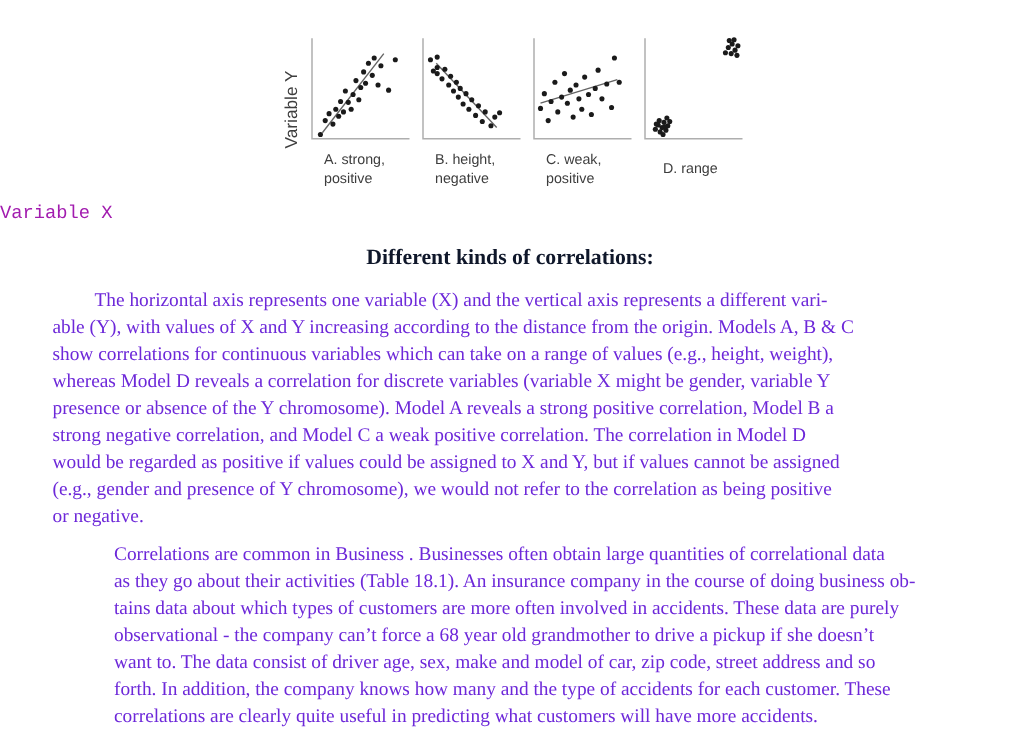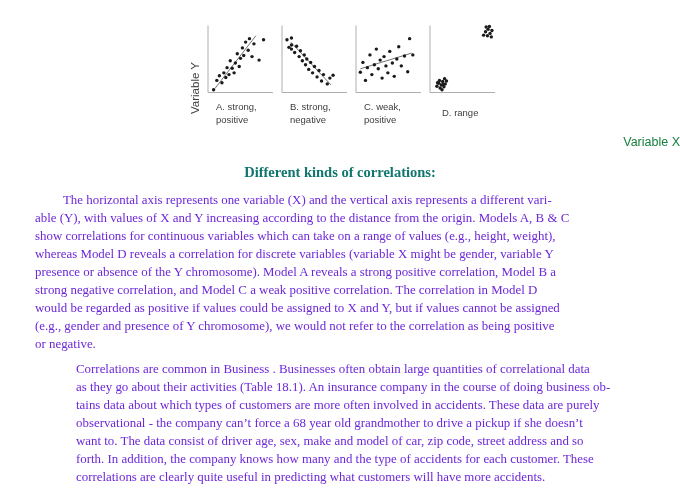--- a/index.html
+++ b/index.html
@@ -9,21 +9,21 @@
     background:#ffffff;
     overflow:hidden;
     font-family:"Liberation Serif", serif;
     color:#1f1f1f;
   }
   
   .figure { padding-top:20px; }
   .fig-row {
     display:flex;
     justify-content:center;
-    align-items:flex-end;
+    align-items:center;
   }
   .ylabel-box {
     width:22px; height:76px;
     position:relative;
     flex:0 0 auto;
   }
   .ylabel-box span {
     position:absolute; left:50%; top:50%;
     transform:translate(-50%,-50%) rotate(-90deg);
     white-space:nowrap;
@@ -39,32 +39,32 @@
     padding-left:10px;
     font-family:"Liberation Sans", sans-serif;
     font-size:9.5px;
     line-height:1.32;
     color:#3d3d3d;
     white-space:pre-line;
   }
   .caption.single { margin-top:11px; padding-left:14px; }
   .xlabel {
     margin-top:9px;
-    text-align:right;
-    font-family:Liberation Sans, sans-serif;
+    text-align:left;
+    font-family:Liberation Mono, monospace;
     font-size:12.5px;
-    color:#15803d;
+    color:#a21caf;
   }
   
   .heading {
     margin-top:15px;
     text-align:center;
     font-weight:bold;
     font-size:14.5px;
-    color:#0f766e;
+    color:#0f172a;
   }
   .content { width:610px; margin:10px auto 0 auto; }
   .para {
     white-space:pre-line;
     font-size:12.9px;
     line-height:18px;
     color:#6d28d9;
   }
   .para.indented { text-indent:28px; }
   .para + .para { margin-top:7px;margin-left:41px; }
@@ -134,21 +134,21 @@
               <circle cx="32.58" cy="52.86" r="1.7" fill="#1a1a1a"></circle>
               <circle cx="34.5" cy="46.480000000000004" r="1.7" fill="#1a1a1a"></circle>
               <circle cx="37.06" cy="56.92" r="1.7" fill="#1a1a1a"></circle>
               <circle cx="38.980000000000004" cy="50.540000000000006" r="1.7" fill="#1a1a1a"></circle>
               <circle cx="41.54" cy="60.980000000000004" r="1.7" fill="#1a1a1a"></circle>
               <circle cx="43.46" cy="54.6" r="1.7" fill="#1a1a1a"></circle>
               <circle cx="47.300000000000004" cy="63.88" r="1.7" fill="#1a1a1a"></circle>
               <circle cx="49.86" cy="58.08" r="1.7" fill="#1a1a1a"></circle>
               <circle cx="53.06" cy="55.18" r="1.7" fill="#1a1a1a"></circle>
             </svg>
-          <div class="caption">B. strong,
+          <div class="caption">B. height,
 negative</div>
         </div>
         <div class="panel">
           <svg viewBox="0 0 68 76">
               <polyline points="2,5.5 2,72.5 67,72.5" fill="none" stroke="#aeaeae" stroke-width="1"></polyline>
               <line x1="6.34" y1="48.8" x2="57.54" y2="33.14" stroke="#636363" stroke-width="0.9"></line>
               <circle cx="6.34" cy="52.28" r="1.7" fill="#1a1a1a"></circle>
               <circle cx="8.9" cy="42.42" r="1.7" fill="#1a1a1a"></circle>
               <circle cx="11.46" cy="60.4" r="1.7" fill="#1a1a1a"></circle>
               <circle cx="13.38" cy="47.64" r="1.7" fill="#1a1a1a"></circle>

